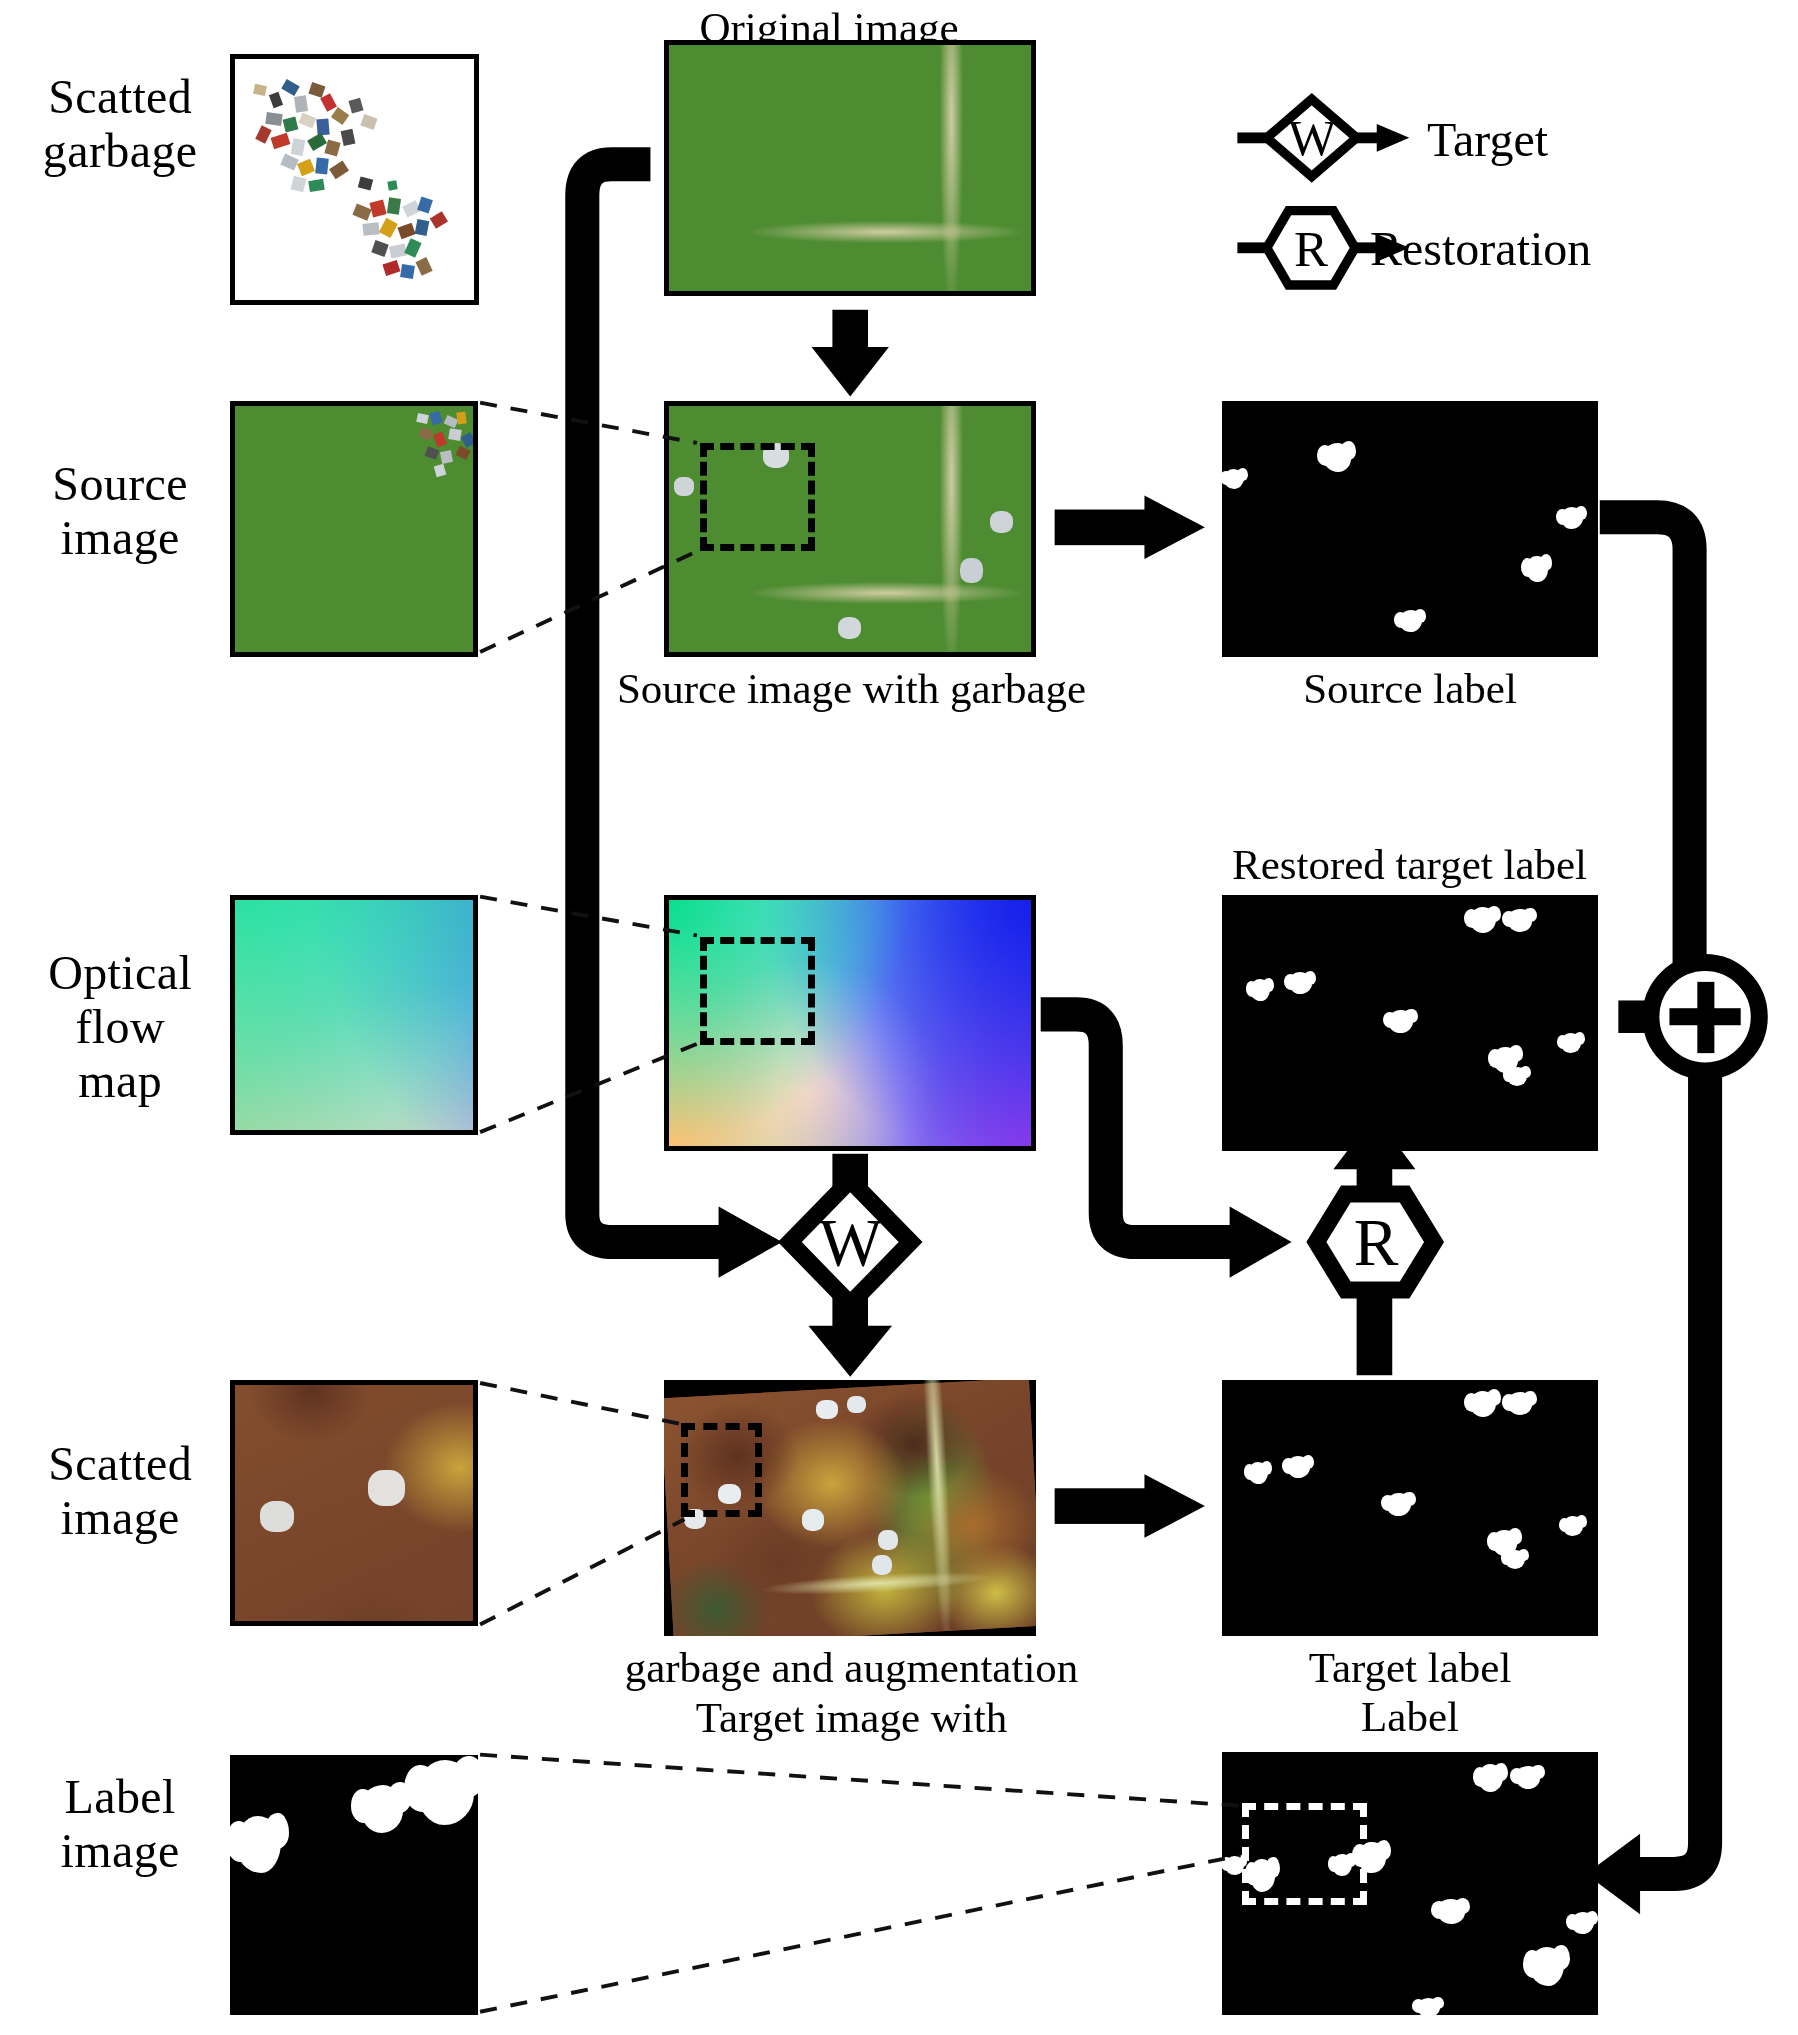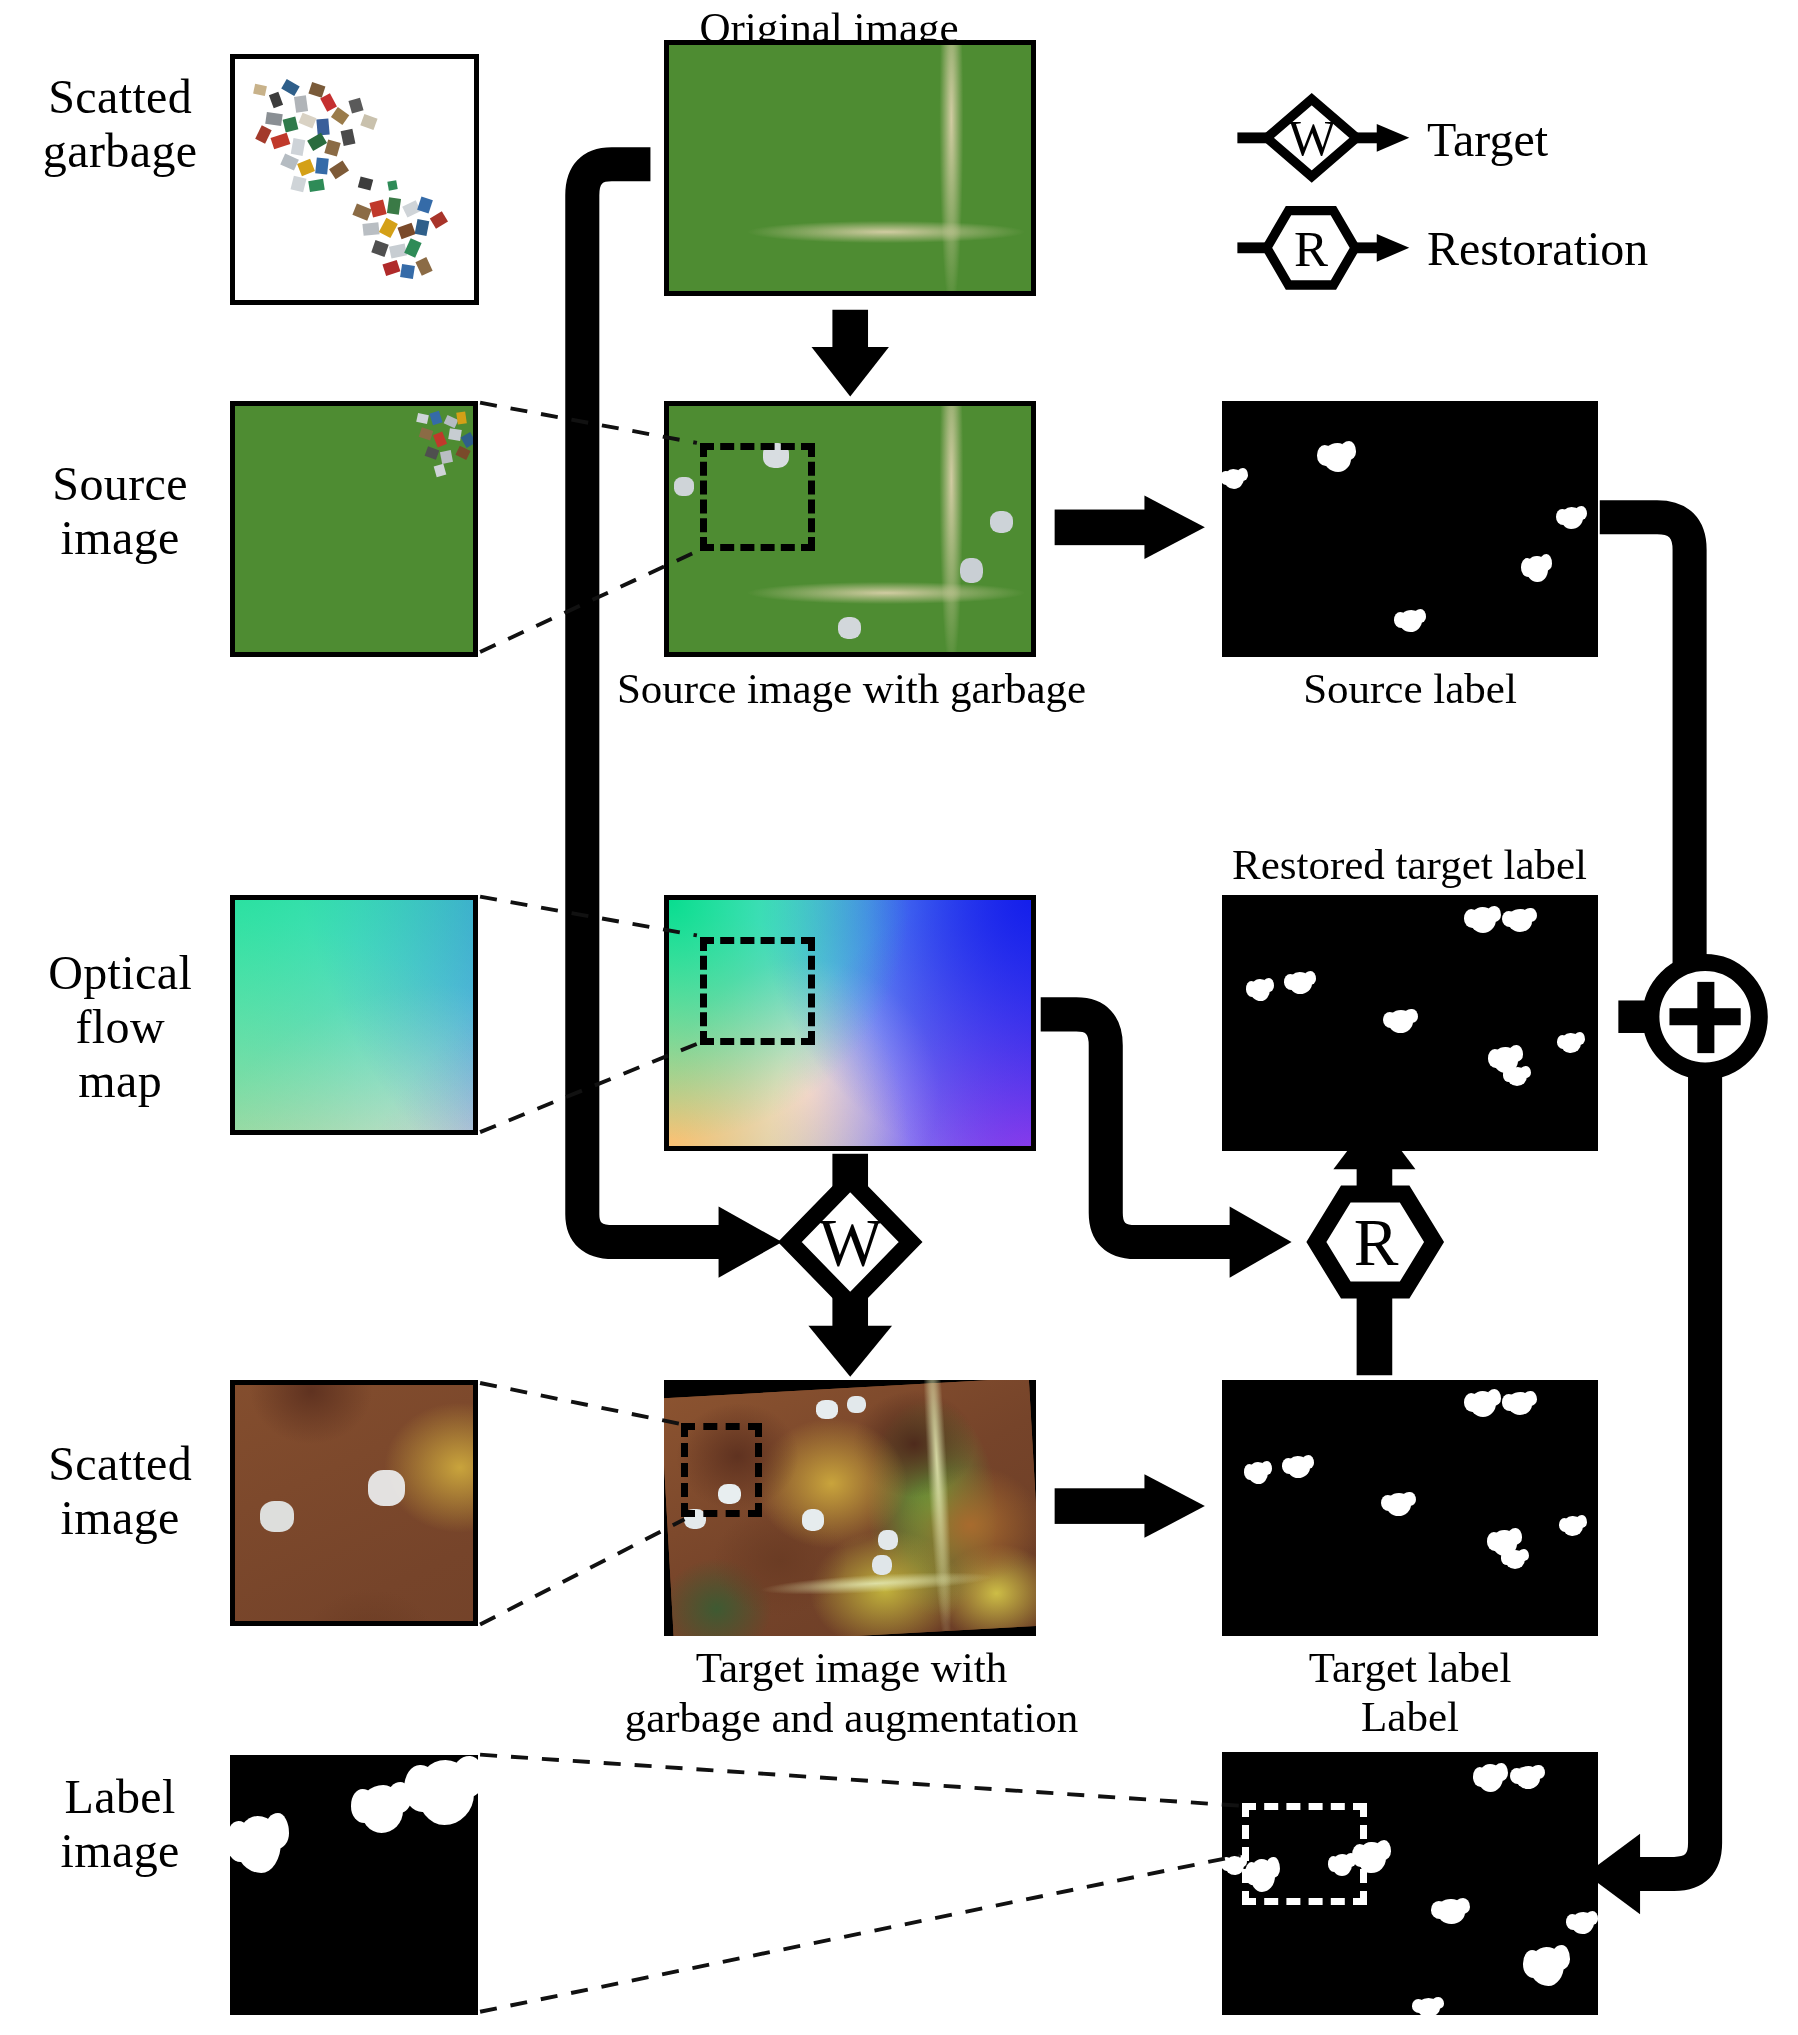--- a/index.html
+++ b/index.html
@@ -184,21 +184,21 @@
 
   <g>
     <line x1="1598" y1="320" x2="1636" y2="320" stroke="#000" stroke-width="14"></line>
     <polygon points="1636,320 1664,272 1722,272 1750,320 1722,368 1664,368" fill="none" stroke="#000" stroke-width="12"></polygon>
     <line x1="1750" y1="320" x2="1782" y2="320" stroke="#000" stroke-width="14"></line>
     <polygon points="1778,302 1820,320 1778,338" fill="#000"></polygon>
   </g>
 </svg>
 
 <div class="legend-text" style="left:1427px;top:112px;">Target</div>
-<div class="legend-text" style="left:1427px;top:221px;">Restoration</div>
+<div class="legend-text" style="left:1370px;top:221px;">Restoration</div>
 
 <div class="framed" style="left:230px;top:401px;width:248px;height:256px;">
   <div class="aerial-green" style="position:absolute;inset:0;background-size:260% 260%;background-position:8% 38%;"></div>
   <div class="garbage" style="left:177px;top:4.6px;width:71px;height:68px;">
     <div class="g-chip" style="left:4.6px;top:3.1px;width:11px;height:9.3px;background:#cfd4d8;transform:rotate(12deg);"></div>
     <div class="g-chip" style="left:18.6px;top:1.5px;width:10px;height:12.4px;background:#356ba8;transform:rotate(-18deg);"></div>
     <div class="g-chip" style="left:33px;top:6.2px;width:11.6px;height:9.3px;background:#b5bcc2;transform:rotate(25deg);"></div>
     <div class="g-chip" style="left:45px;top:1.5px;width:9.3px;height:11.6px;background:#d4a017;transform:rotate(-8deg);"></div>
     <div class="g-chip" style="left:7.7px;top:18.6px;width:12.4px;height:10px;background:#8b6b45;transform:rotate(18deg);"></div>
     <div class="g-chip" style="left:23px;top:22px;width:10px;height:13px;background:#c0392b;transform:rotate(-22deg);"></div>
@@ -276,22 +276,22 @@
   <div class="g-chip" style="left:183px;top:15.5px;width:18.6px;height:17px;background:#e2e8eb;border-radius:42%;"></div>
   <div class="g-chip" style="left:54px;top:104px;width:23px;height:20px;background:#e8eef0;border-radius:42%;"></div>
   <div class="g-chip" style="left:20px;top:129px;width:22px;height:20px;background:#e4eaec;border-radius:42%;"></div>
   <div class="g-chip" style="left:138px;top:129px;width:22px;height:22px;background:#e6ecee;border-radius:42%;"></div>
   <div class="g-chip" style="left:214px;top:150px;width:20px;height:20px;background:#e2e8ea;border-radius:42%;"></div>
   <div class="g-chip" style="left:208px;top:175px;width:20px;height:20px;background:#e0e6e9;border-radius:42%;"></div>
   <div class="dashbox" style="left:17px;top:43px;width:81px;height:94px;"></div>
 </div>
 
 <div class="caption" style="left:596px;top:1643px;width:511px;">
+  <div>garbage and augmentation</div>
   <div>Target image with</div>
-  <div>garbage and augmentation</div>
 </div>
 
 <div class="plain blackpanel" style="left:1222px;top:1380px;width:376px;height:256px;">
   <div class="blob" style="left:248px;top:11px;width:26px;height:26px;border-radius:48% 52% 50% 50%/52% 48% 52% 48%;"></div>
   <div class="blob" style="left:285px;top:12.4px;width:25px;height:23px;border-radius:54% 46% 48% 52%/46% 54% 46% 54%;"></div>
   <div class="blob" style="left:26px;top:82px;width:20px;height:22px;border-radius:50% 50% 46% 54%/52% 48% 52% 48%;"></div>
   <div class="blob" style="left:65px;top:76px;width:23px;height:22px;border-radius:46% 54% 52% 48%/48% 52% 48% 52%;"></div>
   <div class="blob" style="left:164px;top:113px;width:25px;height:23px;border-radius:52% 48% 50% 50%/50% 50% 50% 50%;"></div>
   <div class="blob" style="left:341px;top:136px;width:20px;height:20px;border-radius:48% 52% 54% 46%/54% 46% 50% 50%;"></div>
   <div class="blob" style="left:270px;top:150px;width:25px;height:26px;border-radius:50% 50% 48% 52%/46% 54% 48% 52%;"></div>

